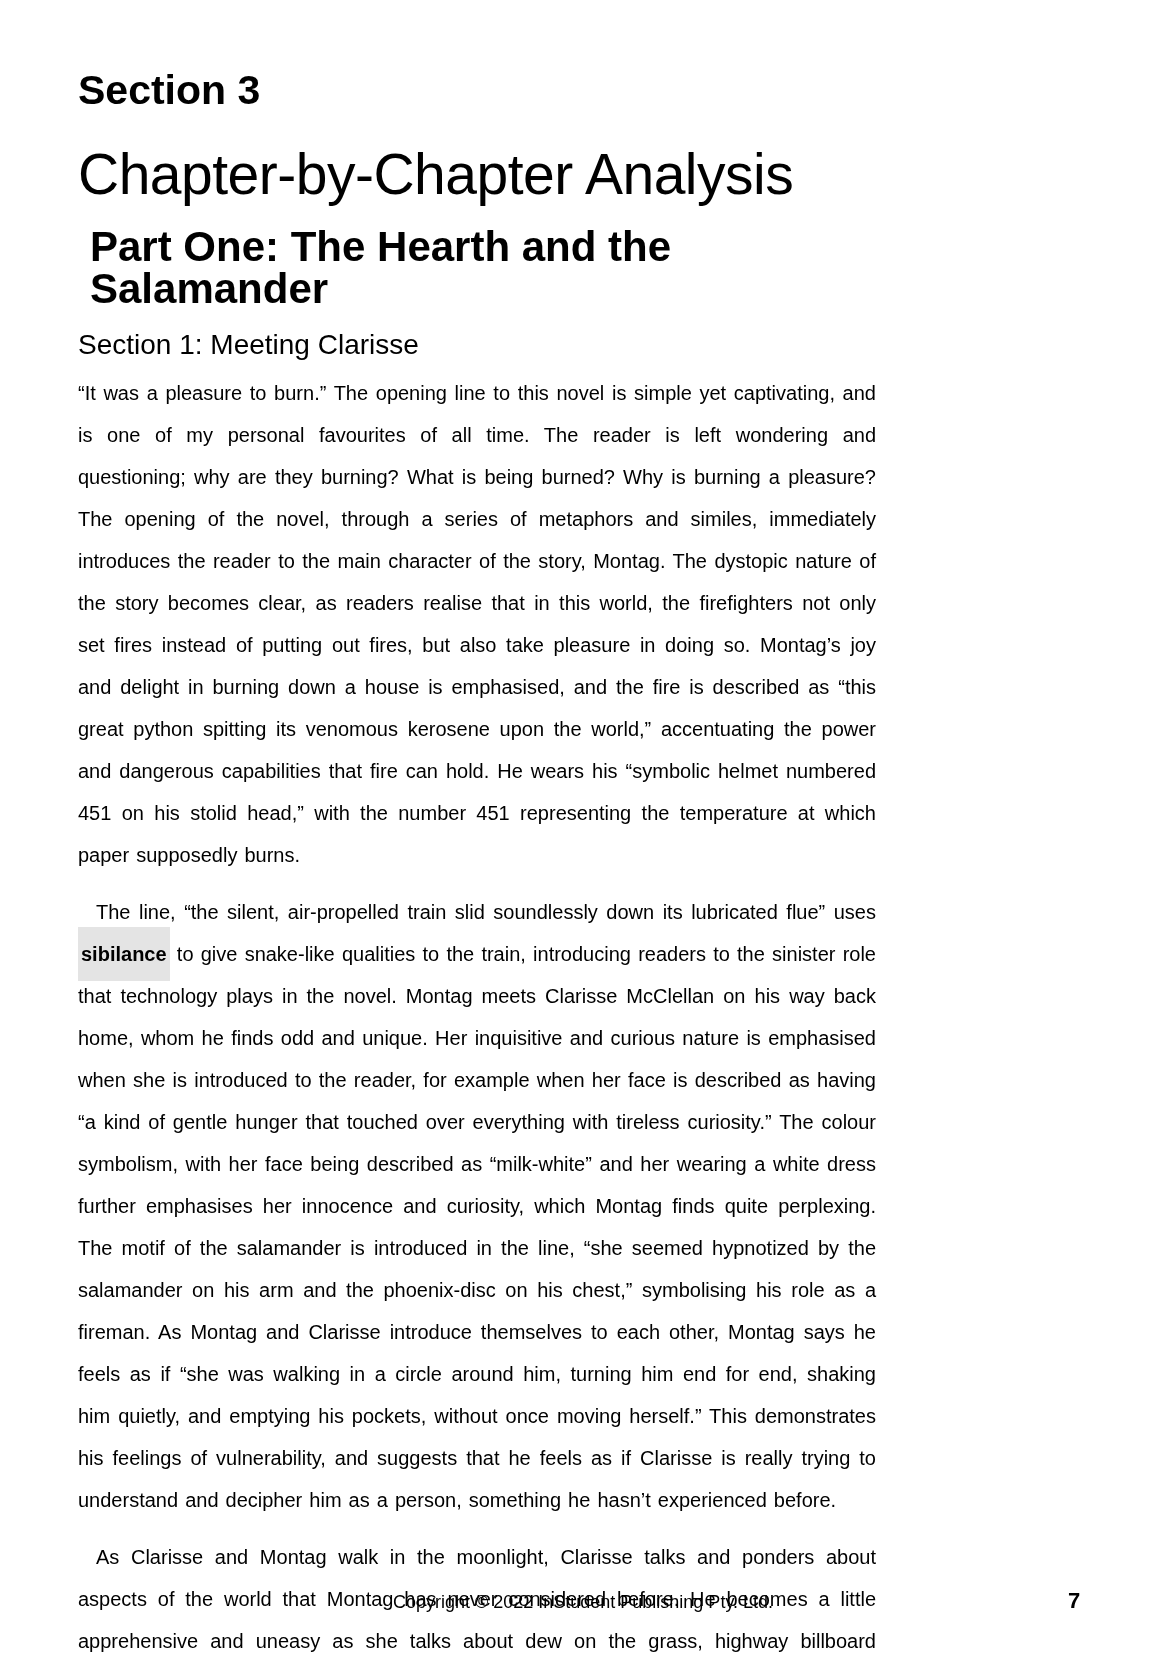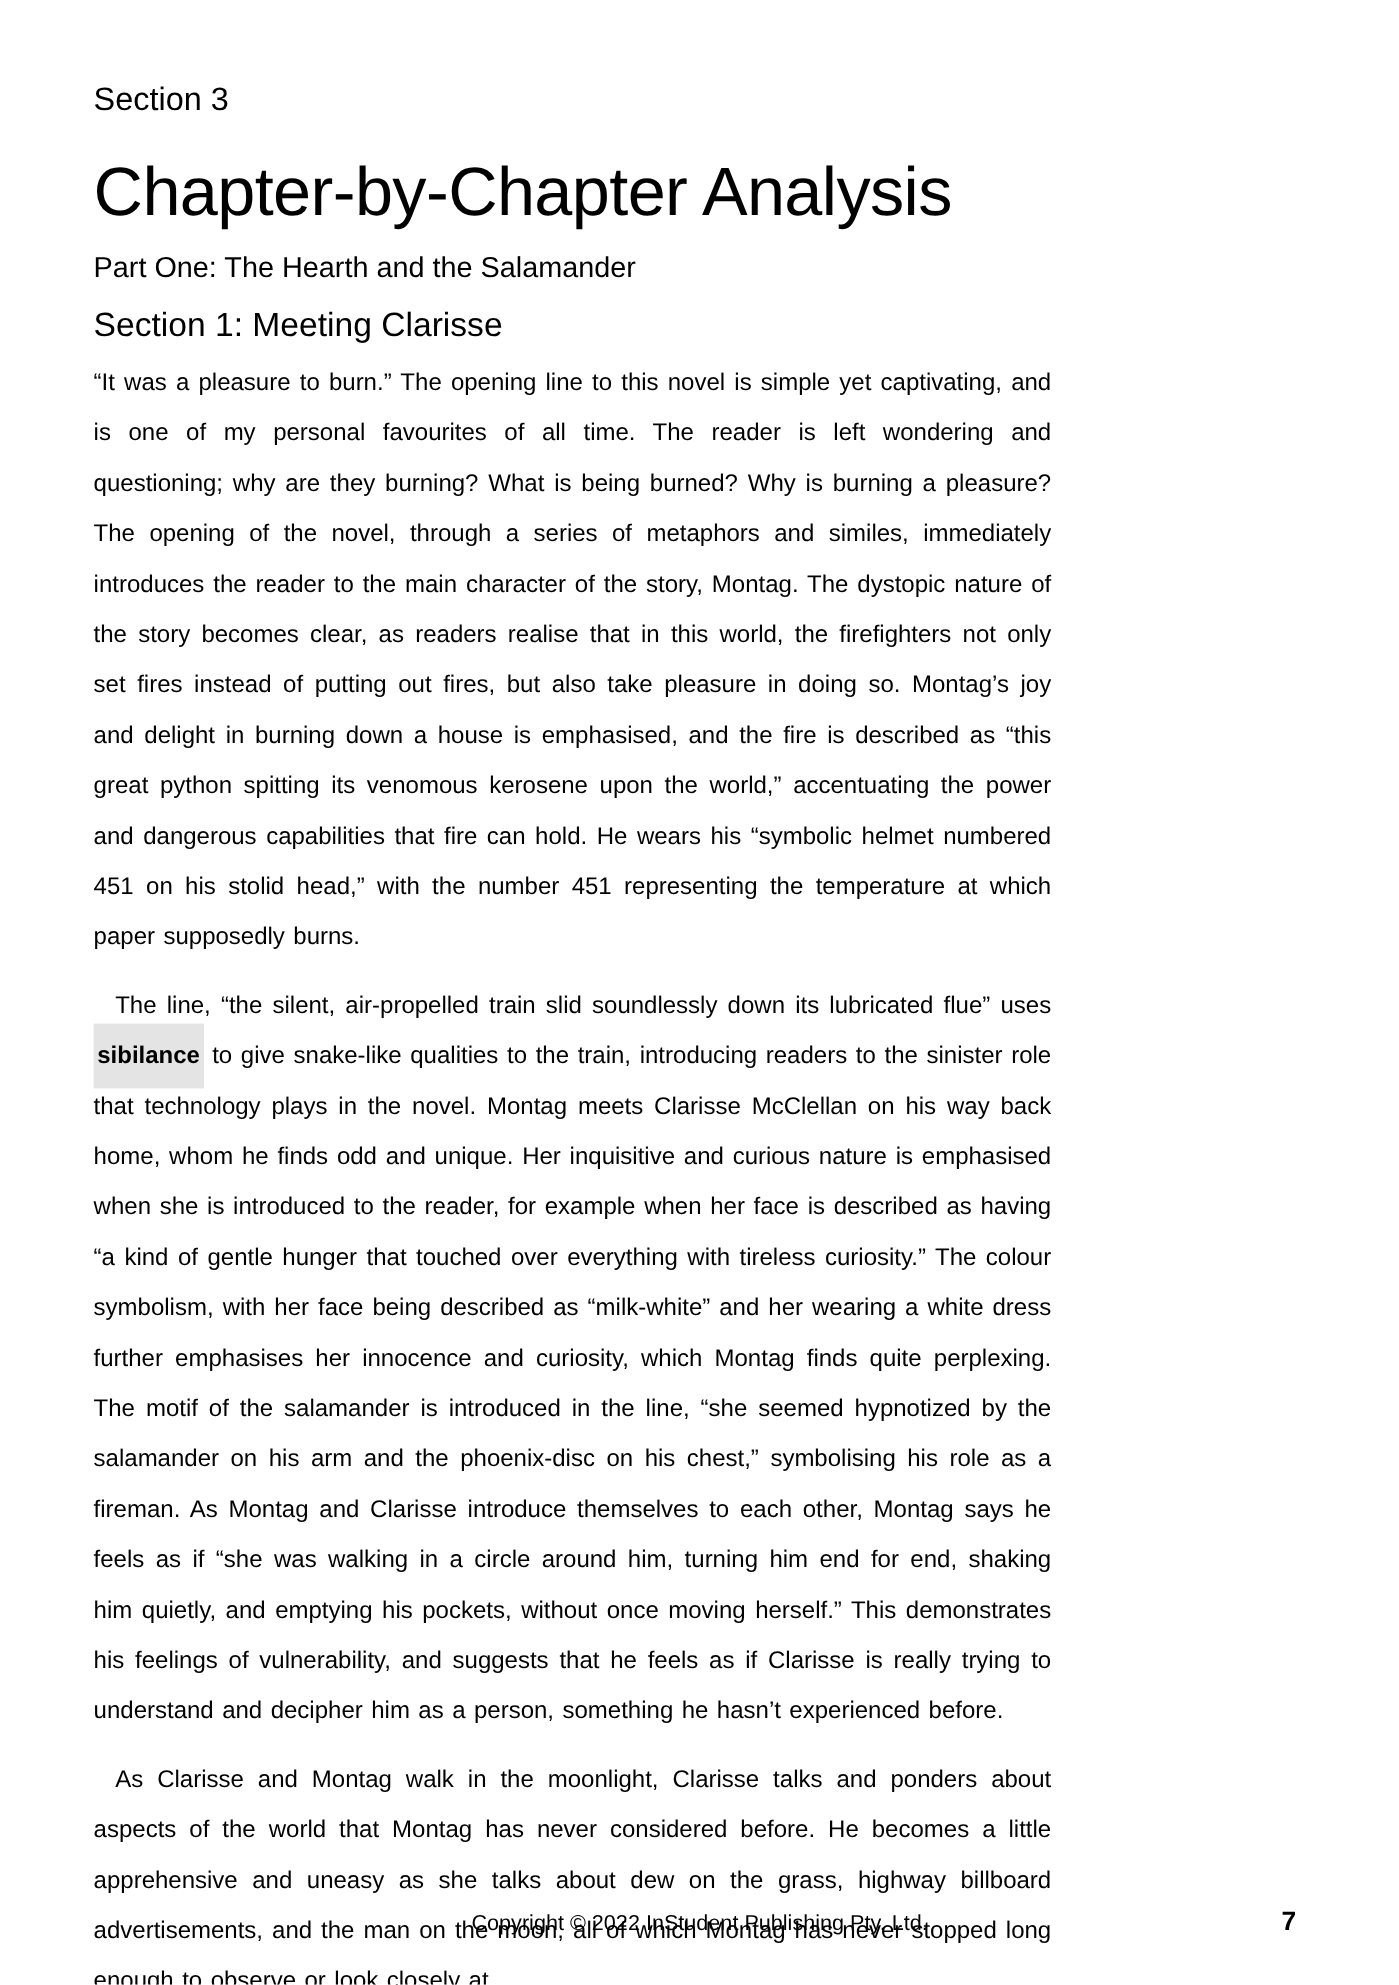--- a/index.html
+++ b/index.html
@@ -13,37 +13,37 @@
     font-family: "Liberation Sans", sans-serif;
     overflow: hidden;
   }
   .content {
     position: absolute;
     left: 78px;
     top: 70px;
     width: 798px;
   }
   .section-label {
-    font-size: 27px;
-    font-weight: normal;
+    font-size: 41px;
+    font-weight: bold;
     line-height: 1;
     margin: 0;
   }
   .title {
     font-size: 57px;
     font-weight: normal;
     line-height: 1;
     letter-spacing: -0.5px;
     margin: 35px 0 0 0;
   }
   .part-heading {
-    font-size: 24px;
-    font-weight: normal;
+    font-size: 42px;
+    font-weight: bold;
     line-height: 1;
-    margin: 23px 0 0 0;
+    margin: 23px 0 0 12px;
   }
   .sub-heading {
     font-size: 28px;
     font-weight: normal;
     line-height: 1;
     margin: 21px 0 0 0;
   }
   .body-par {
     font-size: 20px;
     line-height: 42px;

